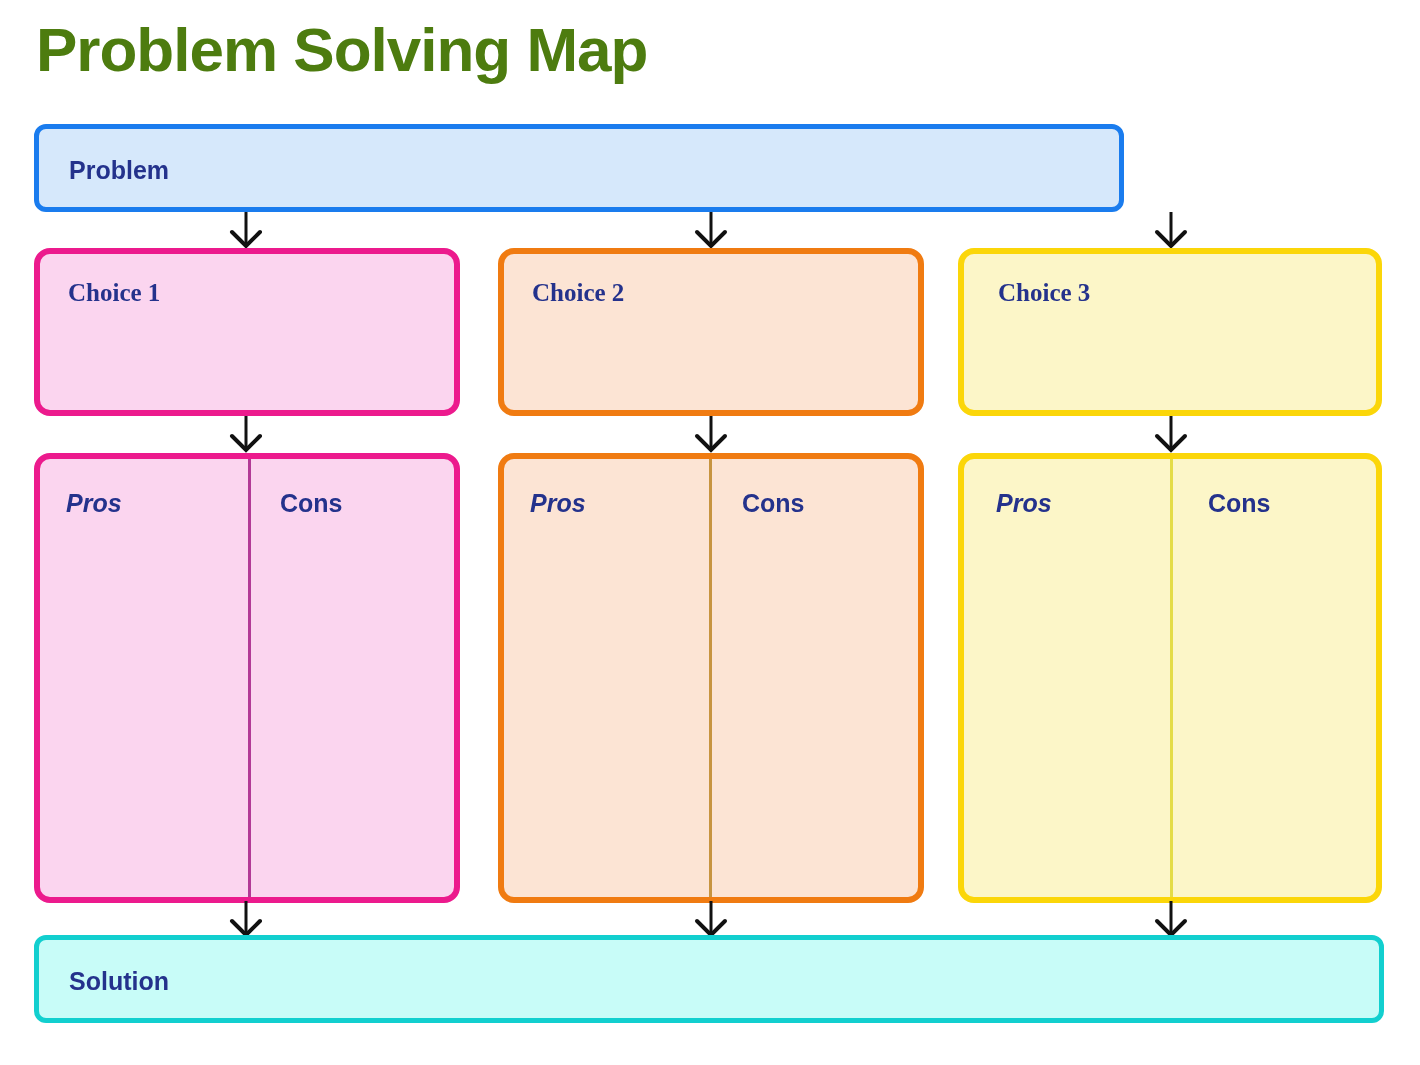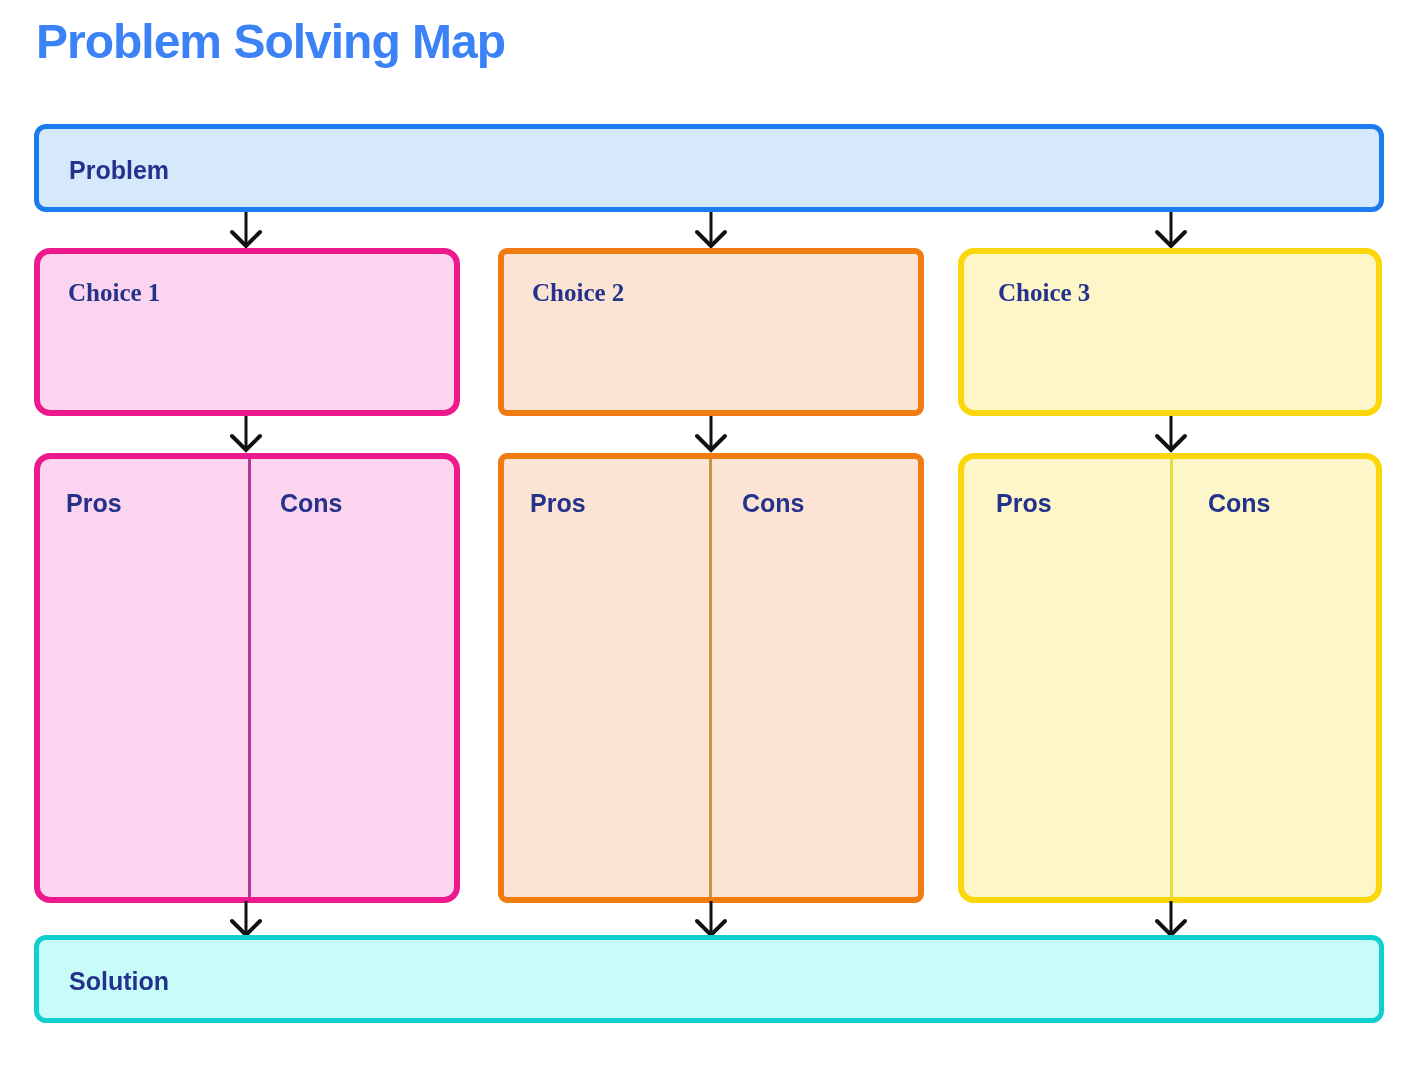--- a/index.html
+++ b/index.html
@@ -12,23 +12,23 @@
     height: 1065px;
     position: relative;
     font-family: "Liberation Sans", sans-serif;
     overflow: hidden;
   }
 
   #page-title {
     position: absolute;
     left: 36px;
     top: 14px;
-    font-size: 48px;
+    font-size: 62px;
     font-weight: bold;
-    color: #3b82f6;
+    color: #4d7c0f;
     letter-spacing: -1px;
     line-height: 1.15;
     white-space: nowrap;
   }
 
   
   .box {
     position: absolute;
     box-sizing: border-box;
     border-radius: 14px;
@@ -39,21 +39,21 @@
     font-size: 25px;
     font-weight: bold;
     color: #24328c;
     white-space: nowrap;
   }
 
   
   .problem-box {
     left: 34px;
     top: 124px;
-    width: 1350px;
+    width: 1090px;
     height: 88px;
     background: #d6e8fb;
     border-color: #1a7cee;
     border-width: 5px;
     border-radius: 12px;
   }
   .problem-box .box-label { left: 30px; top: 27px; }
 
   
   .solution-box {
@@ -93,33 +93,33 @@
     width: 3px;
   }
   .proscons-box .col-label {
     position: absolute;
     top: 30px;
     font-size: 25px;
     font-weight: bold;
     color: #24328c;
     white-space: nowrap;
   }
-  .proscons-box .col-label.pros { left: 26px; }
+  .proscons-box .col-label.pros { left: 26px; font-style: italic; }
 
   
   .col1 { left: 34px; width: 426px; }
   .col1.choice-box, .col1.proscons-box {
     background: #fbd5ef;
     border-color: #ec1a8d;
   }
   .col1 .divider { left: 208px; background: #b23a96; }
   .col1 .col-label.cons { left: 240px; }
 
   
-  .col2 { left: 498px; width: 426px; border-radius: 9px; }
+  .col2 { left: 498px; width: 426px; }
   .col2.choice-box, .col2.proscons-box {
     background: #fce4d4;
     border-color: #f07b11;
   }
   .col2 .divider { left: 205px; background: #c79440; }
   .col2 .col-label.cons { left: 238px; }
 
   
   .col3 { left: 958px; width: 424px; }
   .col3.choice-box, .col3.proscons-box {

